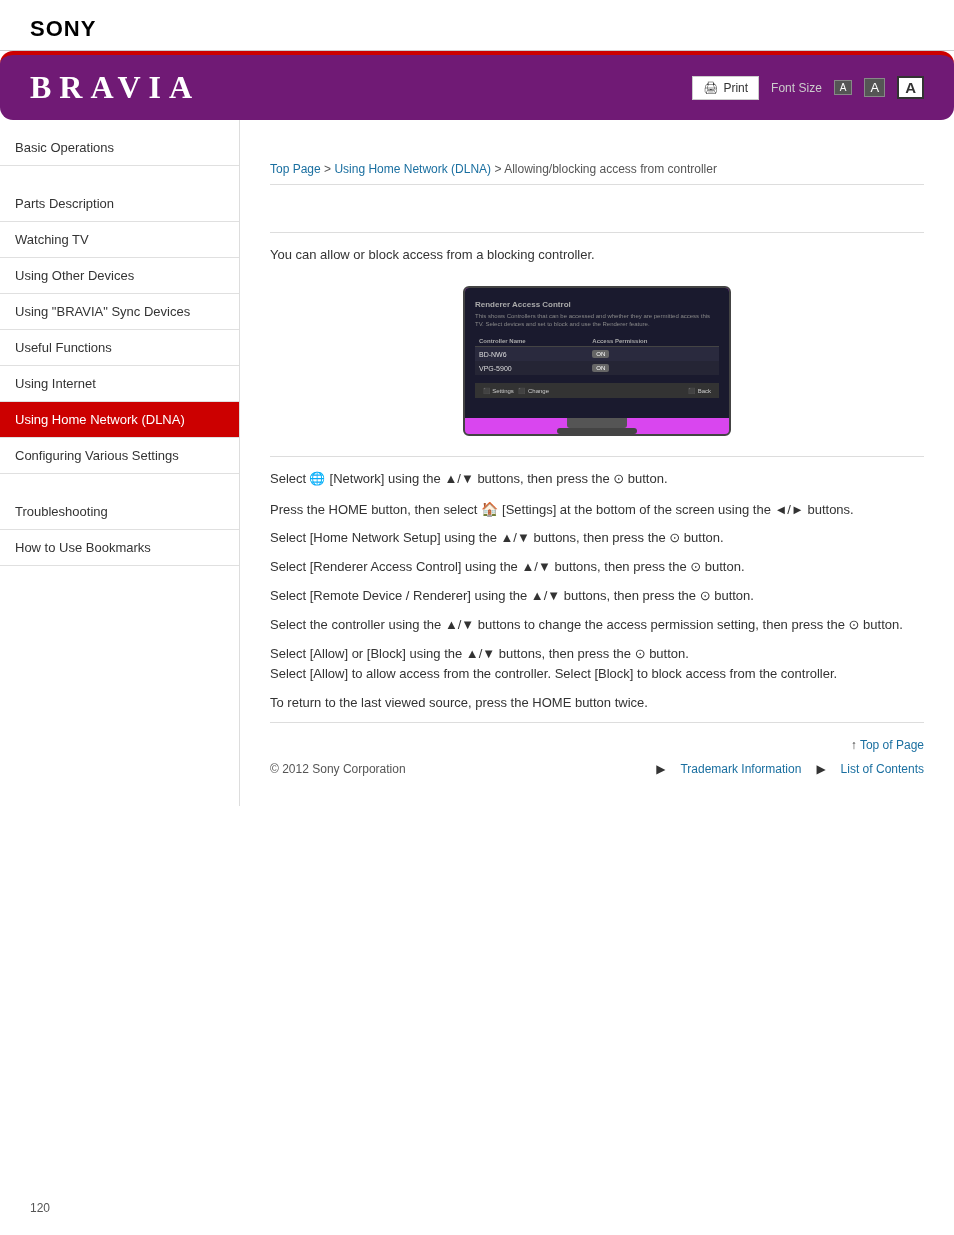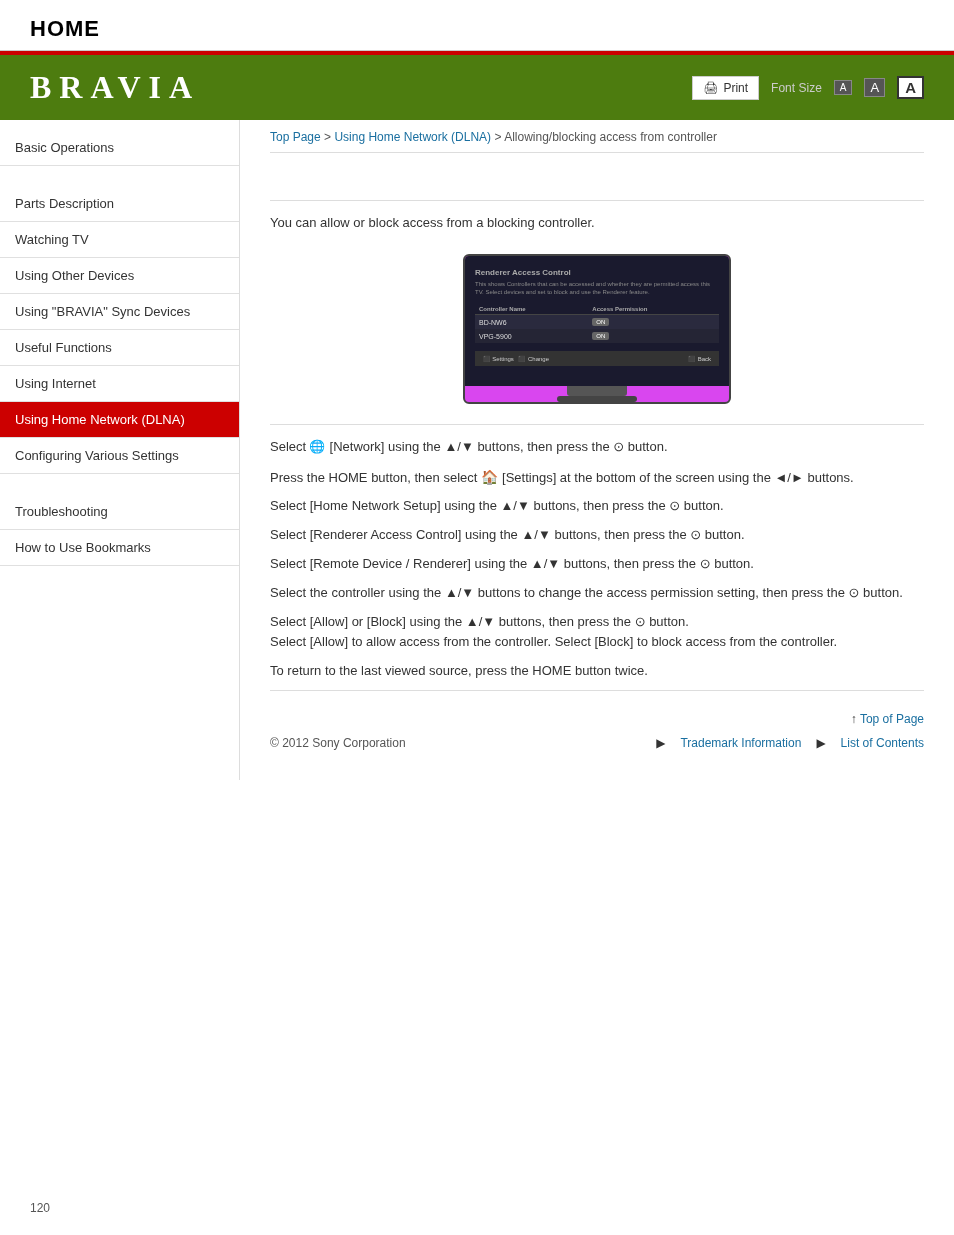--- a/index.html
+++ b/index.html
@@ -7,26 +7,27 @@
 
     .page-wrapper { width: 954px; min-height: 1235px; background: #fff; position: relative; }
 
     
     .header { padding: 18px 30px 10px 30px; border-bottom: 1px solid #ccc; }
     .sony-logo { font-size: 22px; font-weight: bold; letter-spacing: 1px; color: #000; line-height: 1; }
     .sony-tagline { font-size: 9px; color: #555; letter-spacing: 1px; }
 
     
     .brand-bar {
-      background: #4d7c0f;
+      background: #701a75;
       padding: 14px 30px;
       display: flex;
       align-items: center;
       justify-content: space-between;
       border-top: 4px solid #c00;
+      border-radius: 13px;
     }
     .bravia-title {
       font-size: 32px;
       font-weight: bold;
       color: #fff;
       letter-spacing: 8px;
       font-family: 'Times New Roman', serif;
       text-transform: uppercase;
     }
     .toolbar-right {
@@ -83,20 +84,21 @@
     
     .content { flex: 1; padding: 0 30px 30px 30px; }
 
     
     .breadcrumb {
       padding: 10px 0 8px 0;
       font-size: 12px;
       color: #555;
       border-bottom: 1px solid #ddd;
       margin-bottom: 15px;
+      margin-top: 32px;
     }
     .breadcrumb a { color: #1a6fa0; text-decoration: none; }
 
     .section-divider { border: none; border-top: 1px solid #ddd; margin: 12px 0; }
 
     .intro-text { margin: 12px 0; font-size: 13px; line-height: 1.6; }
 
     
     .tv-screenshot-wrapper {
       display: flex;
@@ -143,21 +145,21 @@
     .instruction-p {
       font-size: 13px;
       line-height: 1.6;
       margin-bottom: 8px;
       color: #333;
     }
 
     
     .footer {
       margin-top: 5px;
-      padding-top: 21px;
+      padding-top: 15px;
       border-top: 1px solid #ddd;
     }
     .top-of-page {
       text-align: right;
       font-size: 12px;
       margin-bottom: 10px;
     }
     .top-of-page a { color: #1a6fa0; text-decoration: none; }
 
     .footer-bottom {
@@ -179,21 +181,21 @@
       color: #555;
       text-align: center;
     }
   </style>
 </head>
 <body>
 
 <div class="page-wrapper">
 
   <div class="header">
-    <div class="sony-logo">HOME</div>
+    <div class="sony-logo">SONY</div>
   </div>
 
   <div class="brand-bar">
     <div class="bravia-title">BRAVIA</div>
     <div class="toolbar-right">
       <button class="print-btn">
         <span>🖨</span>
         <span>Print</span>
       </button>
       <span class="font-size-label">Font Size</span>

